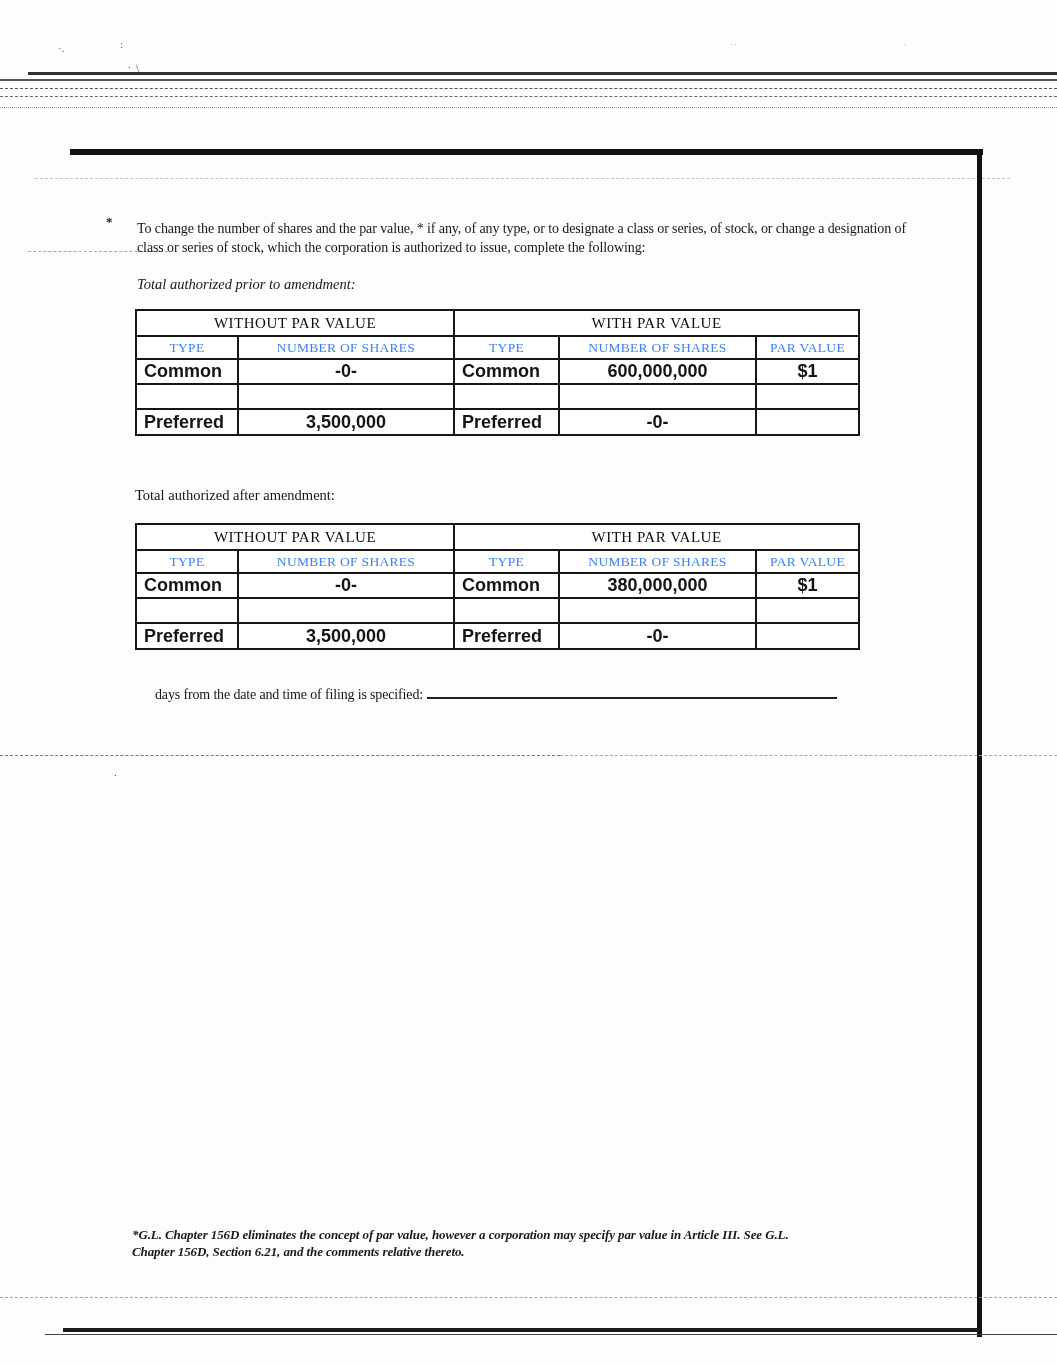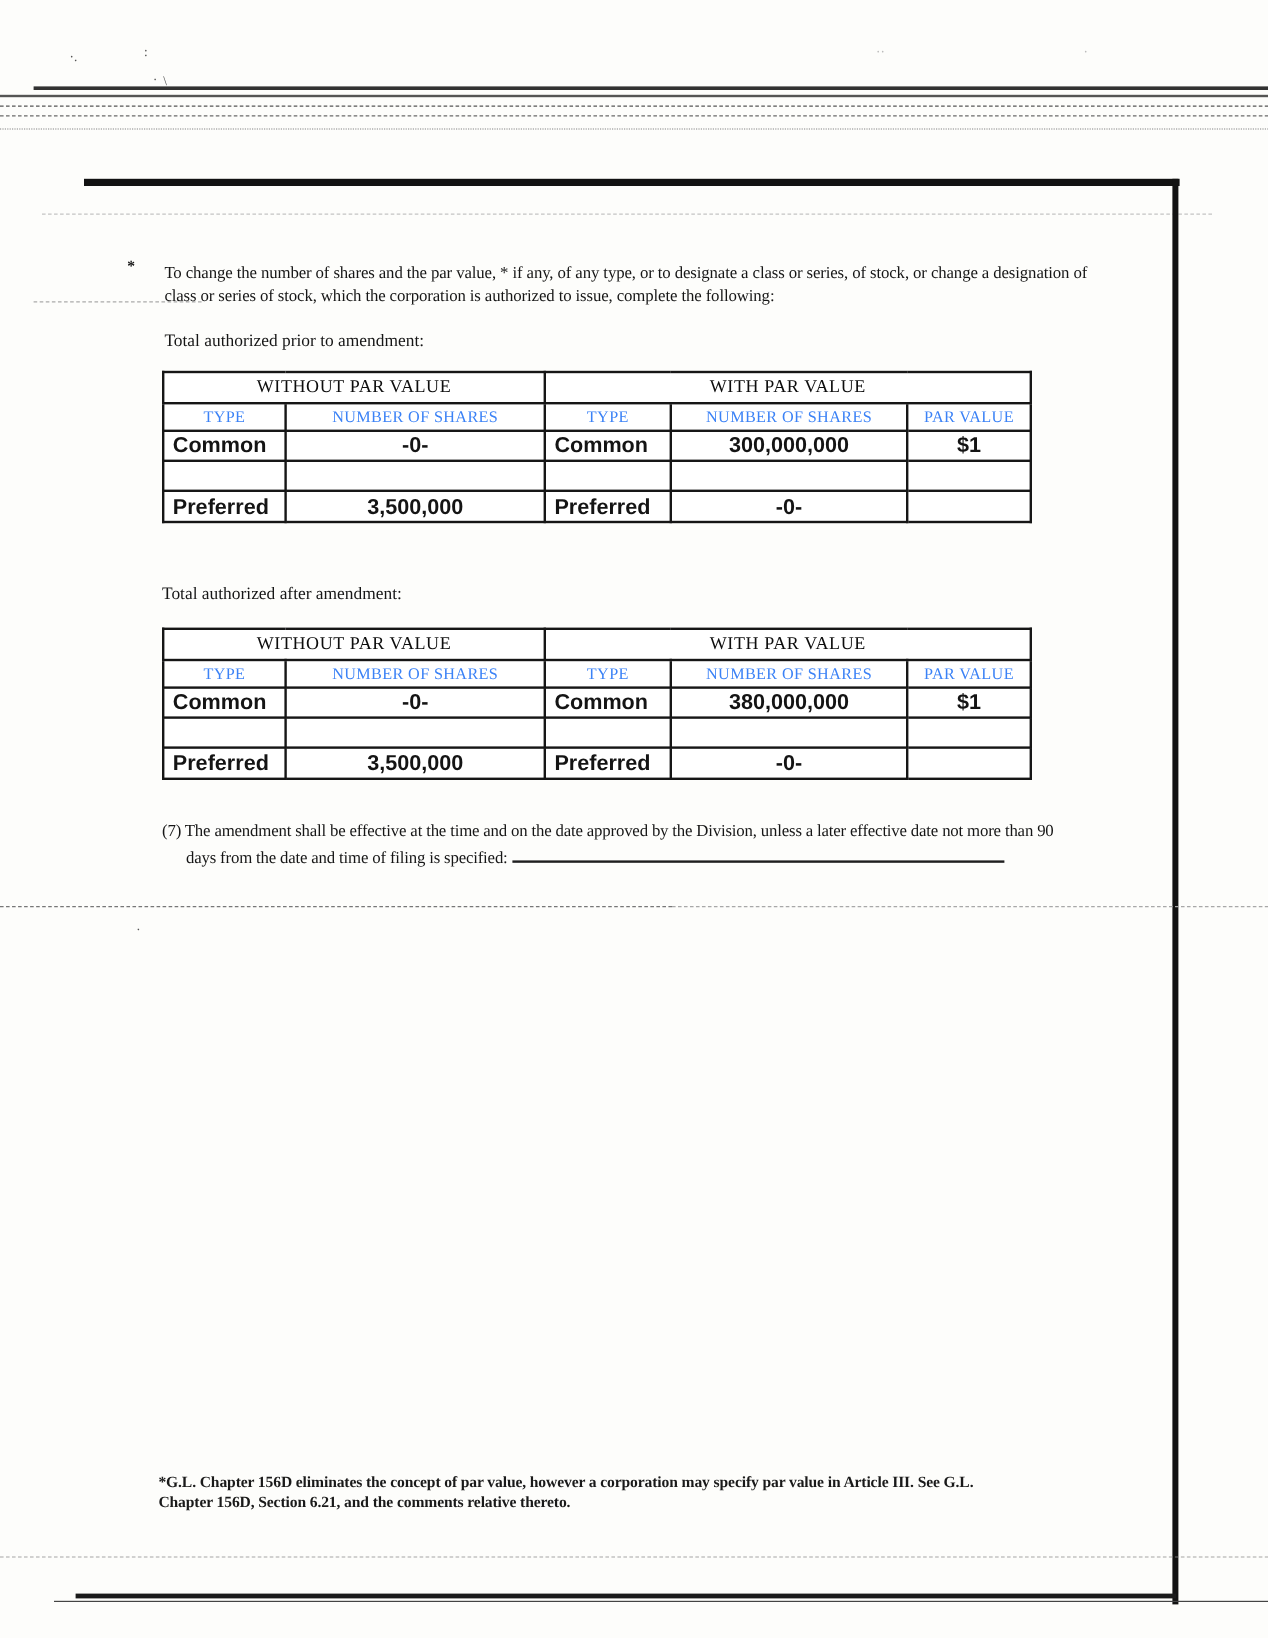--- a/index.html
+++ b/index.html
@@ -21,21 +21,21 @@
   
   .frame-top{left:70px;top:149px;width:913px;height:6px;background:#121212;}
   .frame-right{left:977px;top:149px;width:5px;height:1188px;background:#121212;}
   .frame-bottom-thick{left:63px;top:1328px;width:917px;height:4px;background:#1a1a1a;}
   .frame-bottom-thin{left:45px;top:1334px;width:1012px;height:1px;background:#444;}
 
   
   .intro{left:137px;top:219px;width:778px;font-size:14px;line-height:19px;letter-spacing:-0.1px;}
   .marker{left:106px;top:214px;font-size:13px;font-weight:bold;}
   .sec-label{font-size:14.5px;}
-  .prior-label{left:137px;top:276px;}
+  .prior-label{left:137px;top:276px;font-style:italic;}
   .after-label{left:135px;top:487px;}
 
   
   table.shares{border-collapse:collapse;table-layout:fixed;width:723px;background:#fff;}
   table.shares td{border:2px solid #161616;overflow:hidden;white-space:nowrap;}
   .t-prior{left:135px;top:309px;}
   .t-after{left:135px;top:523px;}
   tr.sec-row{height:26px;}
   tr.sec-row td{text-align:center;font-size:15px;letter-spacing:.5px;color:#0d0d0d;}
   tr.head-row{height:23px;}
@@ -46,21 +46,21 @@
   tr.val-row td.c{text-align:center;}
   tr.empty-row{height:25px;}
   tr.last-row{height:26px;}
 
   
   .item7{left:135px;top:684px;width:800px;font-size:14px;line-height:20px;letter-spacing:-0.15px;}
   .item7 .l2{margin-left:20px;}
   .fill-line{display:inline-block;width:410px;height:13px;border-bottom:2px solid #1f1f1f;margin-left:4px;}
 
   
-  .footnote{left:132px;top:1226px;width:684px;font-size:13px;line-height:17px;font-weight:bold;letter-spacing:-0.1px;color:#1a1a1a;}
+  .footnote{left:132px;top:1226px;width:684px;font-size:13px;line-height:17px;font-style:italic;font-weight:bold;letter-spacing:-0.1px;color:#1a1a1a;}
 
   .speck{color:#555;font-size:11px;}
 </style>
 </head>
 <body>
 
 <span class="abs speck" style="left:58px;top:42px;">·.</span>
 <span class="abs speck" style="left:120px;top:38px;">:</span>
 <span class="abs speck" style="left:128px;top:58px;">.</span>
 <span class="abs speck" style="left:136px;top:62px;">\</span>
@@ -102,21 +102,21 @@
     <td>TYPE</td>
     <td>NUMBER OF SHARES</td>
     <td>TYPE</td>
     <td>NUMBER OF SHARES</td>
     <td>PAR VALUE</td>
   </tr>
   <tr class="val-row">
     <td class="l">Common</td>
     <td class="c">-0-</td>
     <td class="l">Common</td>
-    <td class="c">300,000,000</td>
+    <td class="c">600,000,000</td>
     <td class="c">$1</td>
   </tr>
   <tr class="val-row empty-row">
     <td class="l"></td>
     <td class="c"></td>
     <td class="l"></td>
     <td class="c"></td>
     <td class="c"></td>
   </tr>
   <tr class="val-row last-row">
@@ -169,24 +169,20 @@
     <td class="l">Preferred</td>
     <td class="c">3,500,000</td>
     <td class="l">Preferred</td>
     <td class="c">-0-</td>
     <td class="c"></td>
   </tr>
 </tbody>
   </table>
 
 <div class="abs item7">
-  <div style="white-space:nowrap;">
-    <span>(7)</span>
-    <span>The amendment shall be effective at the time and on the date approved by the Division, unless a later effective date not more than 90</span>
-  </div>
   <div class="l2" style="white-space:nowrap;">
     <span>days from the date and time of filing is specified:</span><span class="fill-line"></span>
   </div>
 </div>
 
 <div class="abs art-dash" style="left:0;top:755px;width:560px;border-color:#777;"></div>
 <div class="abs art-dash" style="left:560px;top:755px;width:497px;border-color:#a8a8a8;"></div>
 <span class="abs speck" style="left:114px;top:766px;">.</span>
 
 <div class="abs footnote">*G.L. Chapter 156D eliminates the concept of par value, however a corporation may specify par value in Article III. See G.L. Chapter 156D, Section 6.21, and the comments relative thereto.</div>

